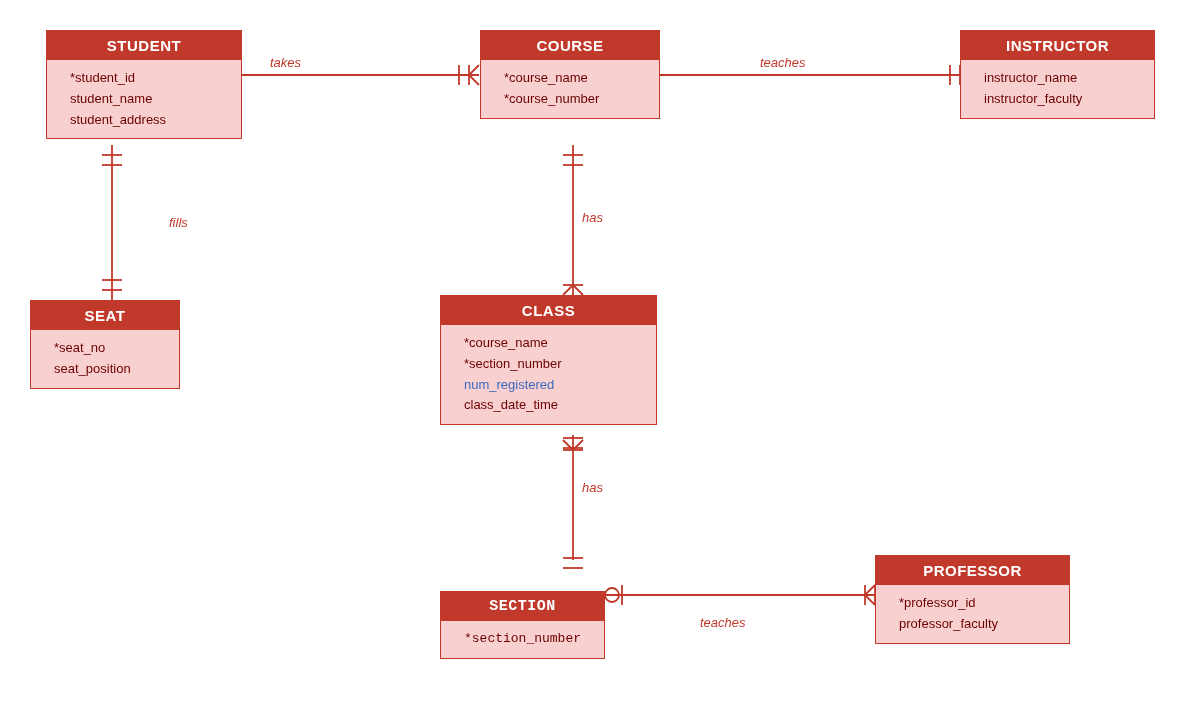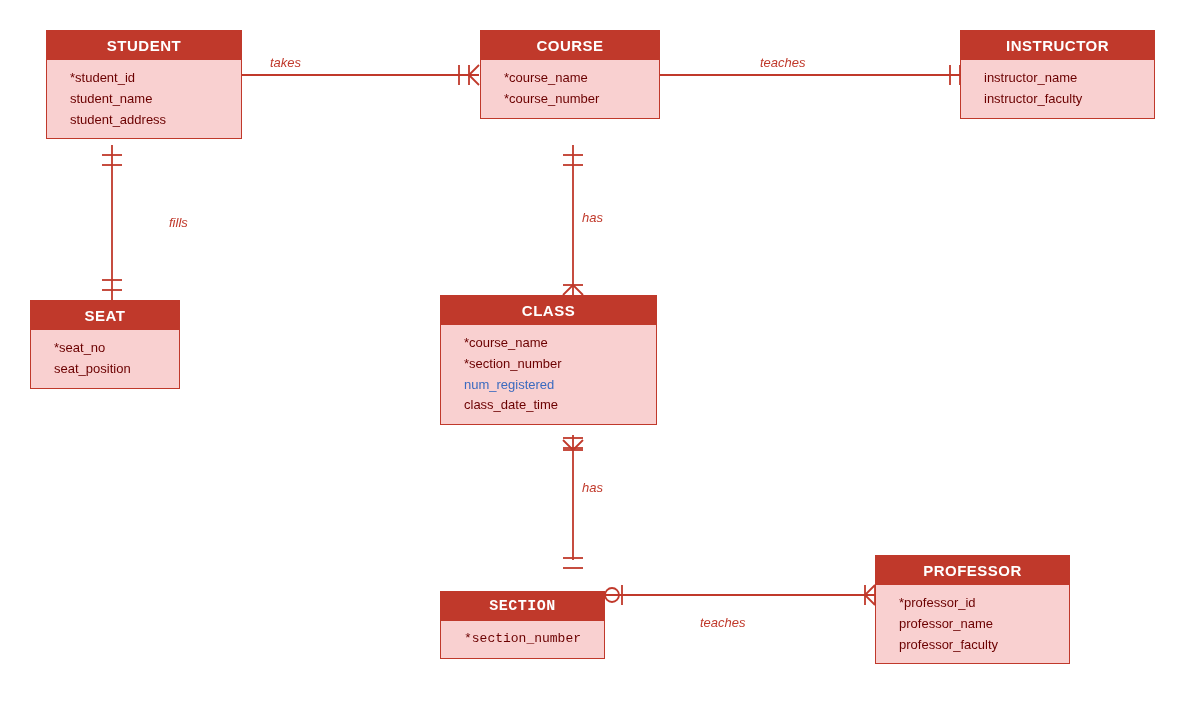--- a/index.html
+++ b/index.html
@@ -178,21 +178,20 @@
     <div class="entity-header">SECTION</div>
     <div class="entity-body">
       <div>*section_number</div>
     </div>
   </div>
 
   <div class="entity" style="left:875px; top:555px; width:195px;">
     <div class="entity-header">PROFESSOR</div>
     <div class="entity-body">
       <div>*professor_id</div>
-      <div>professor_name</div>
       <div>professor_faculty</div>
     </div>
   </div>
 
   <div class="rel-label" style="left:270px; top:55px;">takes</div>
   <div class="rel-label" style="left:760px; top:55px;">teaches</div>
   <div class="rel-label" style="left:130px; top:215px;margin-left:39px;">fills</div>
   <div class="rel-label" style="left:582px; top:210px;">has</div>
   <div class="rel-label" style="left:582px; top:480px;">has</div>
   <div class="rel-label" style="left:700px; top:615px;">teaches</div>

